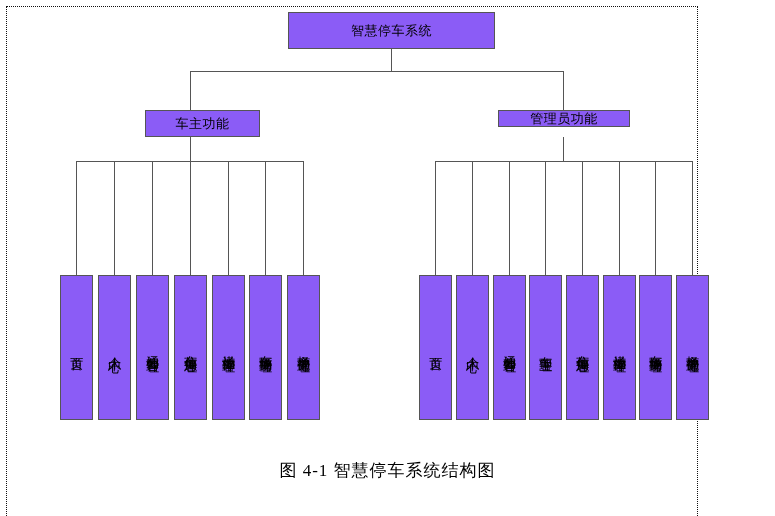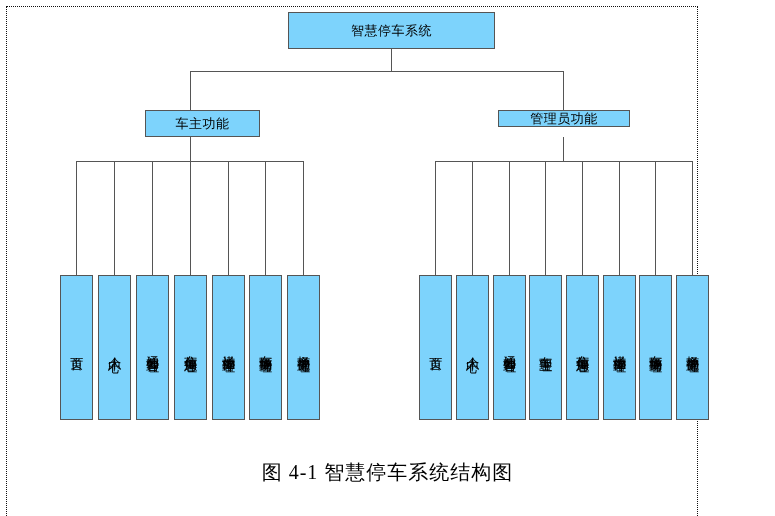--- a/index.html
+++ b/index.html
@@ -29,21 +29,21 @@
     border-top: 1px dotted #111;
     border-right: 1px dotted #111;
     border-bottom: none;
     box-sizing: border-box;
     pointer-events: none;
   }
   .node {
     position: absolute;
     box-sizing: border-box;
     border: 1px solid #555;
-    background: #7dd3fc;
+    background: #8b5cf6;
     display: flex;
     align-items: center;
     justify-content: center;
     color: #000;
     z-index: 3;
   }
   .node.root,
   .node.level2 {
     font-size: 13px;
     letter-spacing: 0.5px;
@@ -69,21 +69,21 @@
   }
   .line.h { height: 1px; }
   .line.v { width: 1px; }
   #caption {
     position: absolute;
     left: 0;
     top: 459px;
     width: 775px;
     text-align: center;
     font-family: "Liberation Serif", "DejaVu Serif", serif;
-    font-size: 20px;
+    font-size: 17px;
     color: #000;
     letter-spacing: 1px;
     z-index: 4;
   }
 </style>
 </head>
 <body>
 
 <div id="canvas">
 

